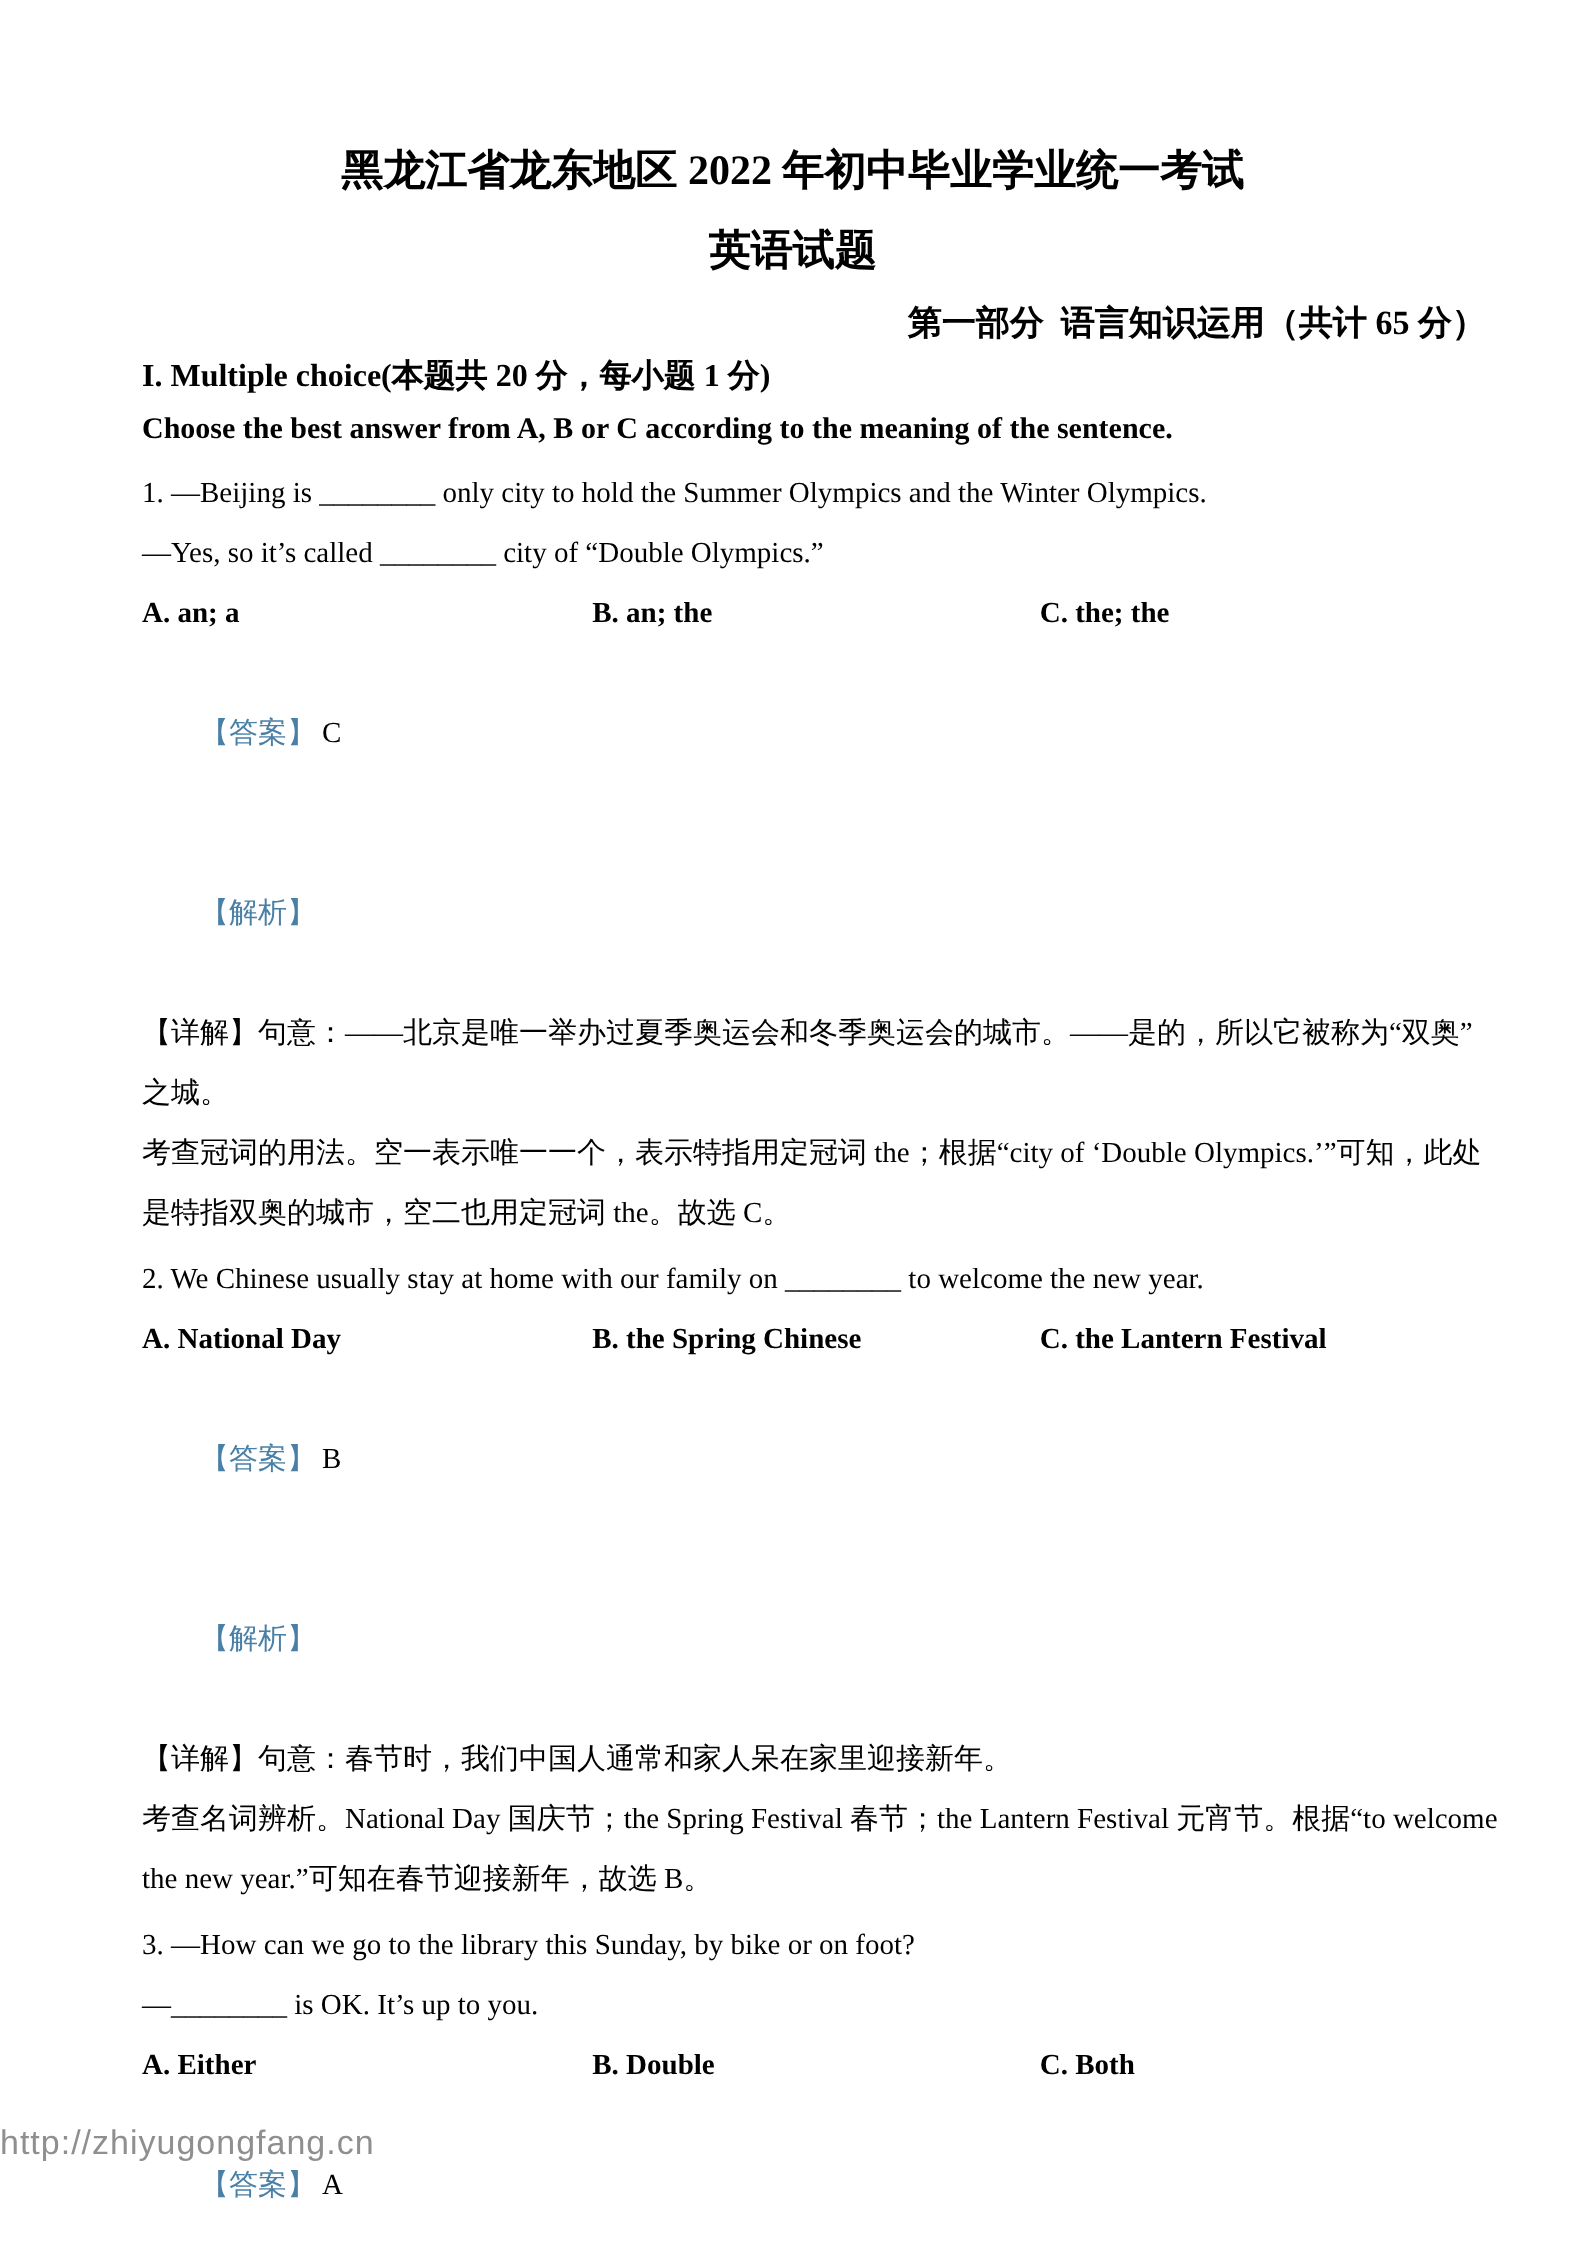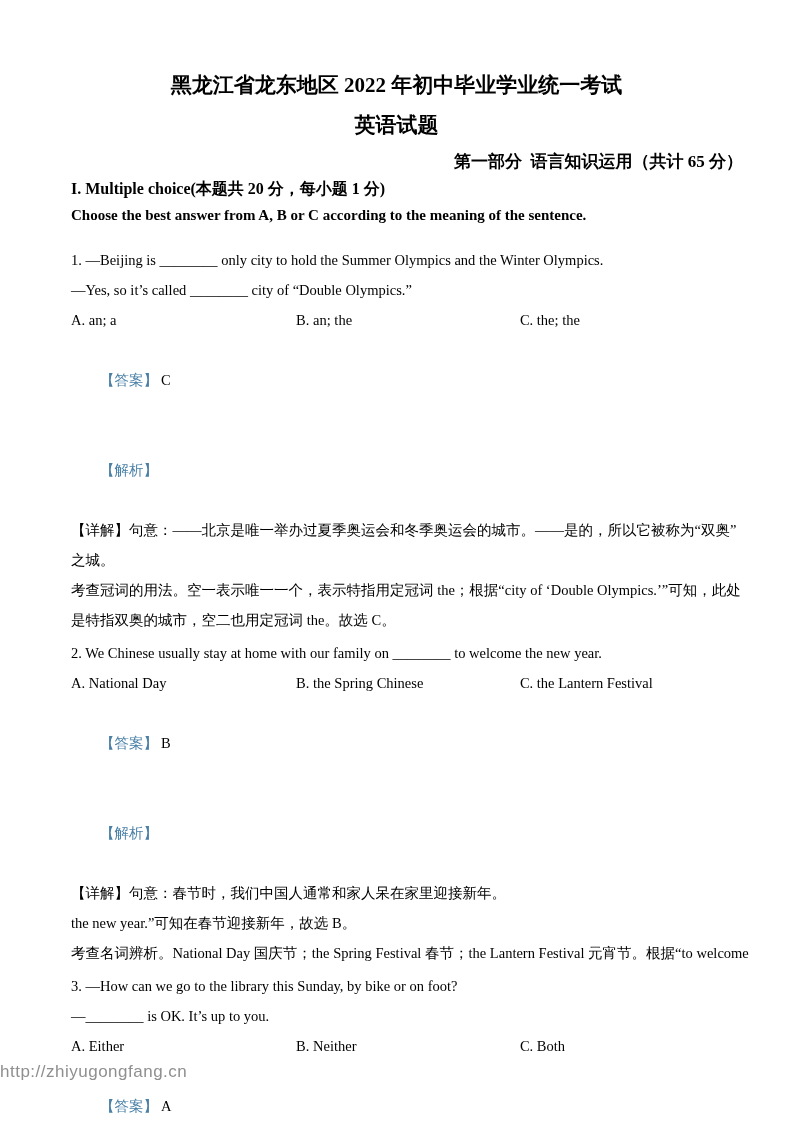--- a/index.html
+++ b/index.html
@@ -55,26 +55,26 @@
     font-size: 16px;
     font-weight: bold;
     line-height: 27px;
   }
   .instruction {
     font-size: 15px;
     font-weight: bold;
     line-height: 27px;
   }
   .question { margin-top: 3px; }
-  .question:first-of-type { margin-top: 16px; }
+  .question:first-of-type { margin-top: 3px; }
   .options {
     display: grid;
     grid-template-columns: 33.5% 33.3% 1fr;
   }
-  .opt { white-space: pre; }
+  .opt { white-space: pre; font-weight: bold; }
   .blue { color: var(--label-blue, #4A80A6); }
   .answer-value { margin-left: 3px; }
   .footer {
     position: absolute;
     left: 0;
     right: 0;
     top: 1062px;
     font-family: "Liberation Sans", "DejaVu Sans", sans-serif;
     font-size: 17px;
     letter-spacing: 0.5px;
@@ -122,30 +122,30 @@
         <span class="opt">B. the Spring Chinese</span>
         <span class="opt">C. the Lantern Festival</span>
       </div>
       <div class="line">
         <span class="blue">【答案】</span><span class="answer-value">B</span>
       </div>
       <div class="line">
         <span class="blue">【解析】</span>
       </div>
       <div class="line">【详解】句意：春节时，我们中国人通常和家人呆在家里迎接新年。</div>
+      <div class="line">考查名词辨析。National Day 国庆节；the Spring Festival 春节；the Lantern Festival 元宵节。根据“to welcome</div>
       <div class="line">the new year.”可知在春节迎接新年，故选 B。</div>
-      <div class="line">考查名词辨析。National Day 国庆节；the Spring Festival 春节；the Lantern Festival 元宵节。根据“to welcome</div>
     </section>
 
     <section class="question">
       <div class="line">3. —How can we go to the library this Sunday, by bike or on foot?</div>
       <div class="line">—________ is OK. It’s up to you.</div>
       <div class="line options">
         <span class="opt">A. Either</span>
-        <span class="opt">B. Neither</span>
+        <span class="opt">B. Double</span>
         <span class="opt">C. Both</span>
       </div>
       <div class="line">
         <span class="blue">【答案】</span><span class="answer-value">A</span>
       </div>
 
     </section>
 
   </div>
 

